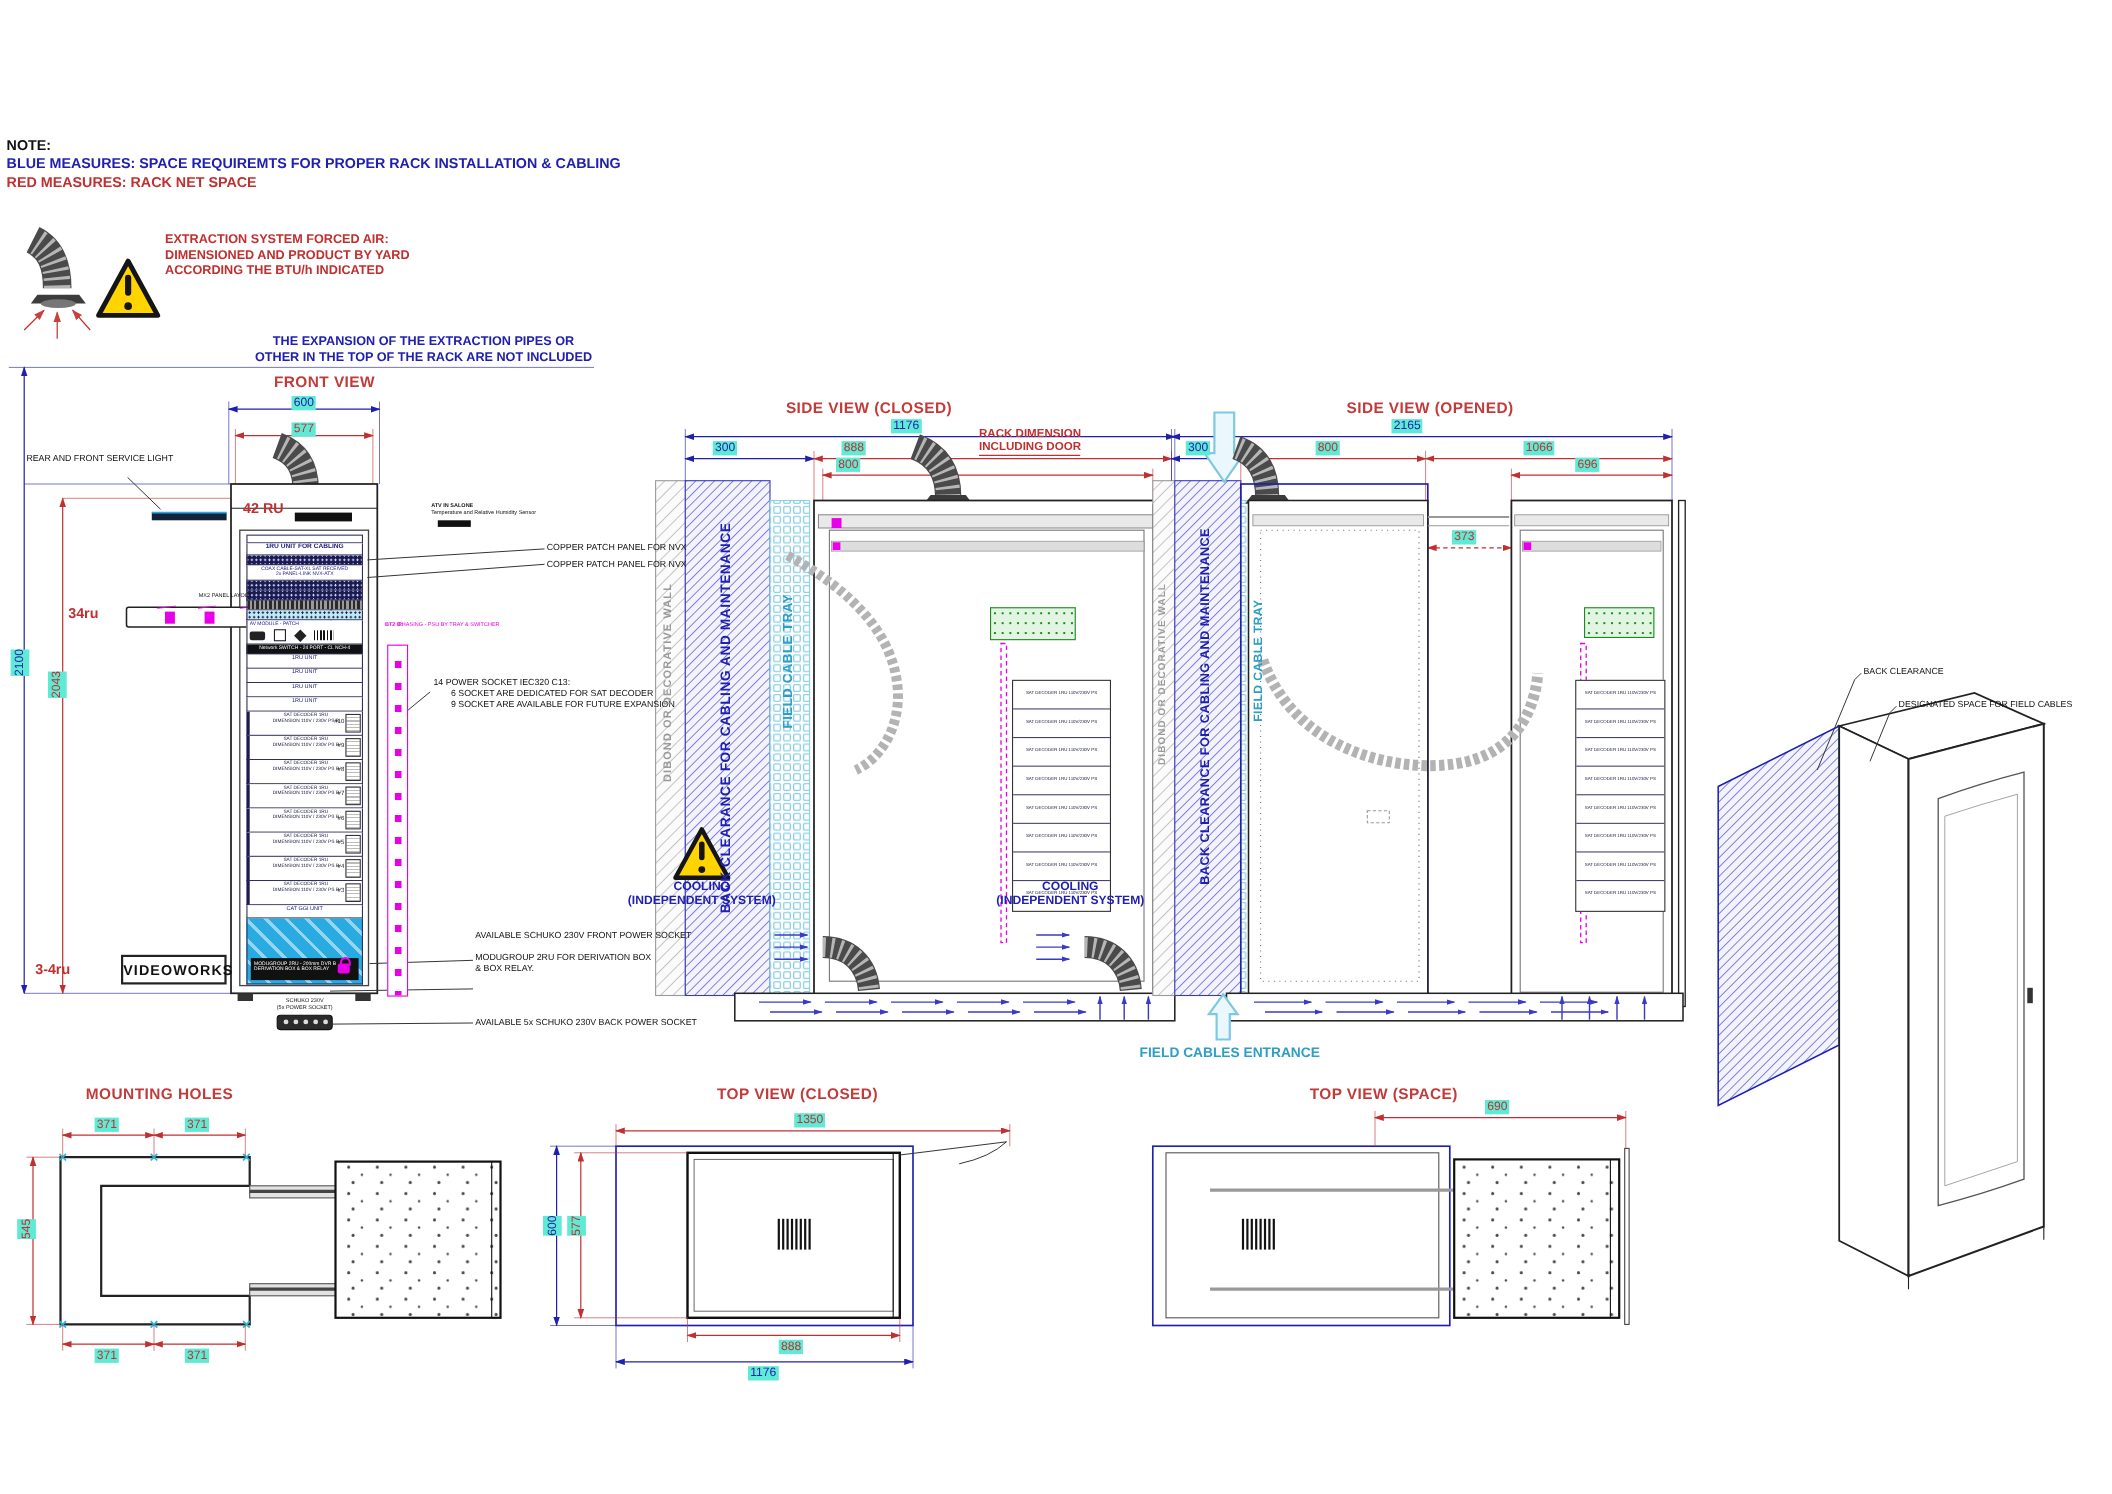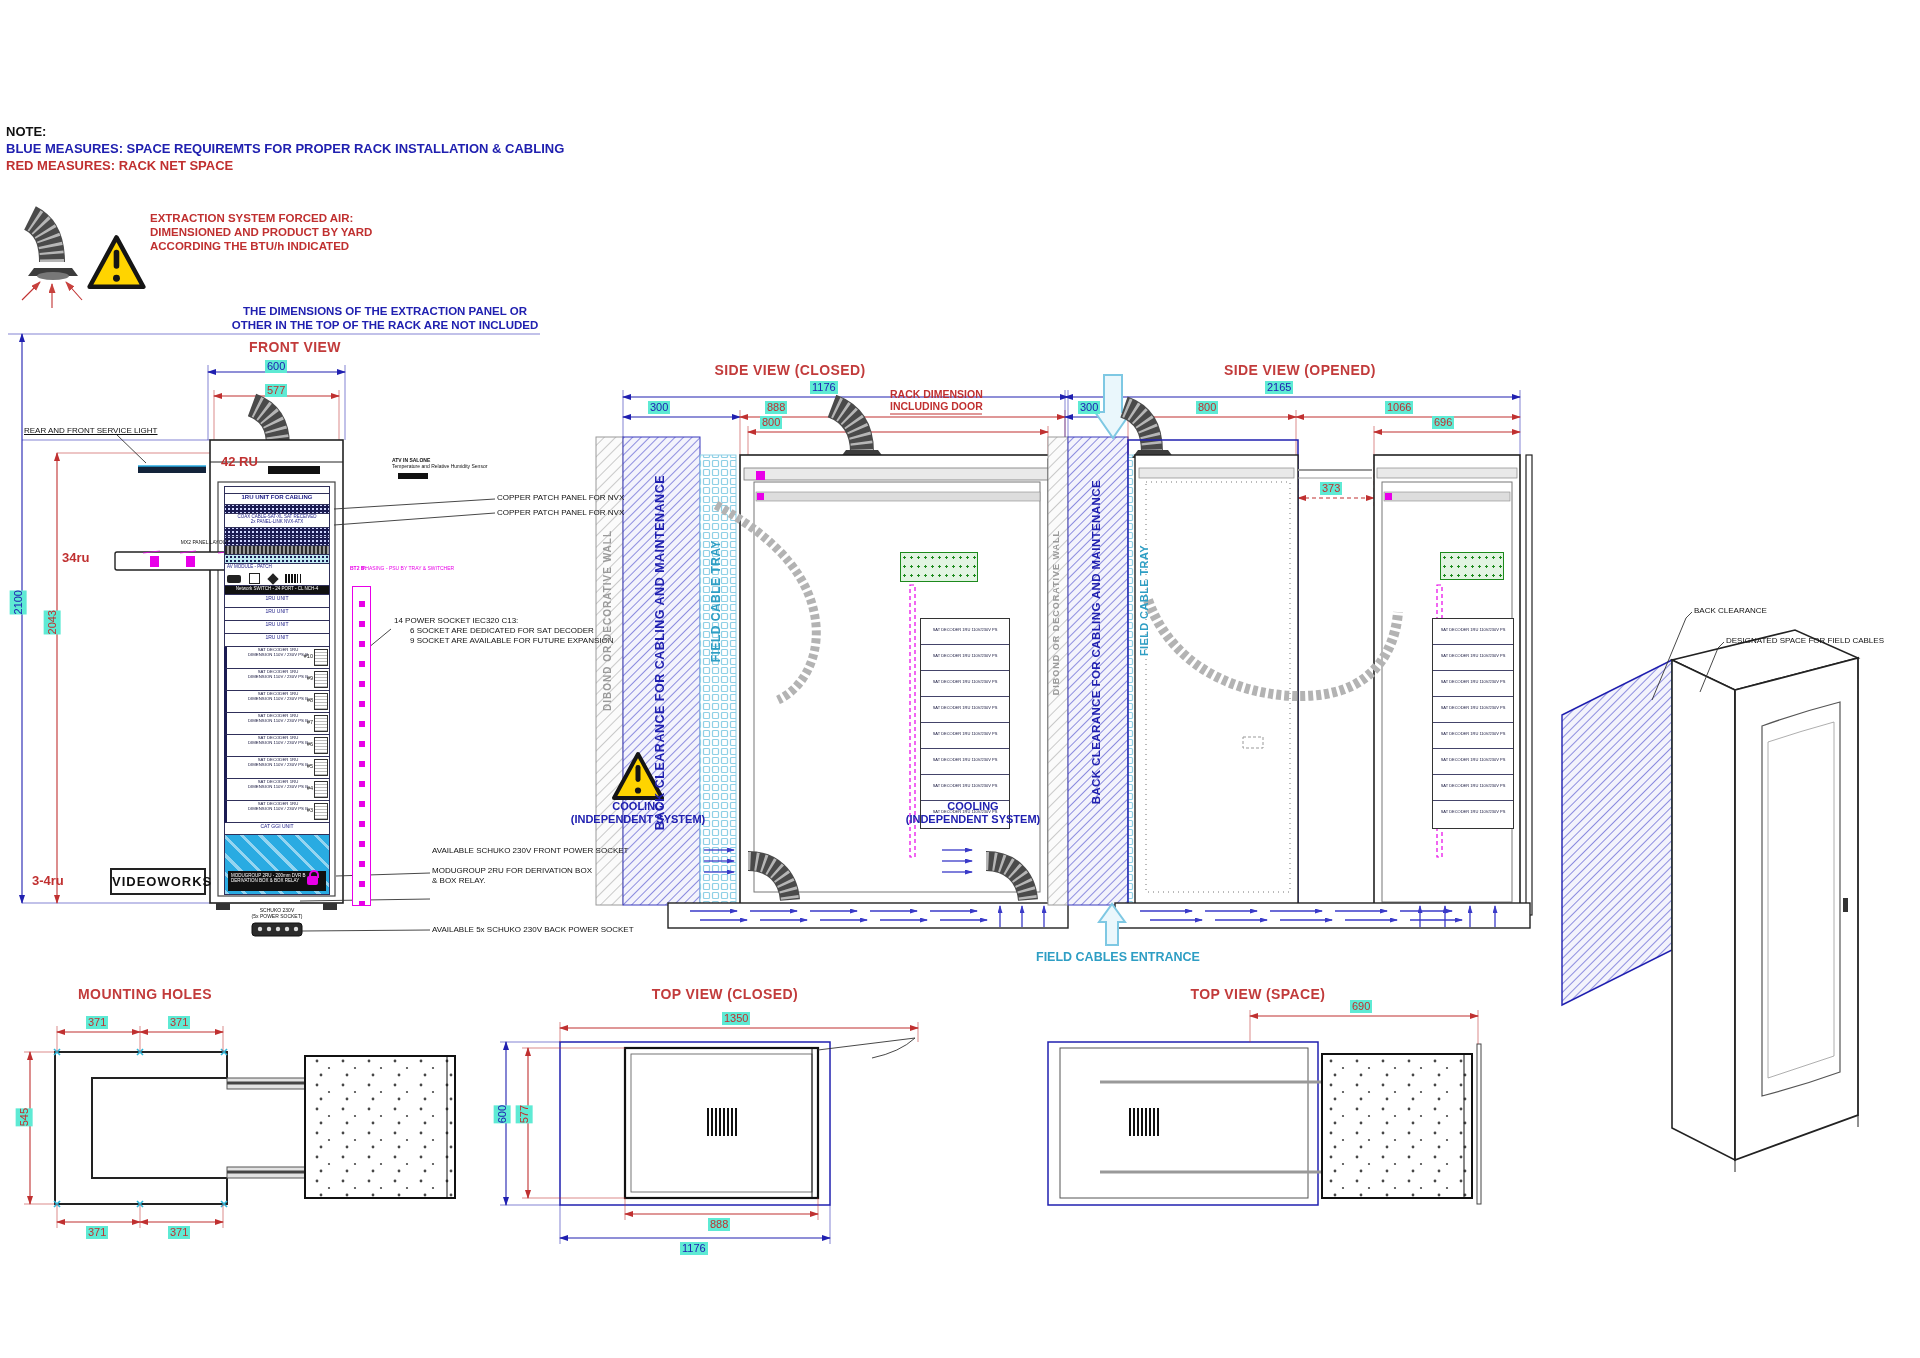--- a/index.html
+++ b/index.html
@@ -424,34 +424,34 @@
 </svg>
 
 <div class="t note0 blk b" style="left:6px;top:125px;">NOTE:</div>
 <div class="t note0 blu b" style="left:6px;top:142px;">BLUE MEASURES: SPACE REQUIREMTS FOR PROPER RACK INSTALLATION &amp; CABLING</div>
 <div class="t note0 red b" style="left:6px;top:159px;">RED MEASURES: RACK NET SPACE</div>
 
 <div class="t red b" style="left:150px;top:212px;font-size:11.5px;">EXTRACTION SYSTEM FORCED AIR:</div>
 <div class="t red b" style="left:150px;top:226px;font-size:11.5px;">DIMENSIONED AND PRODUCT  BY YARD</div>
 <div class="t red b" style="left:150px;top:240px;font-size:11.5px;">ACCORDING THE BTU/h INDICATED</div>
 
-<div class="t blu b ctr" style="left:205px;top:305px;width:360px;font-size:11.5px;">THE DIMENSIONS OF THE EXTRACTION PANEL OR</div>
+<div class="t blu b ctr" style="left:205px;top:305px;width:360px;font-size:11.5px;">THE EXPANSION OF THE EXTRACTION PIPES OR</div>
 <div class="t blu b ctr" style="left:205px;top:319px;width:360px;font-size:11.5px;">OTHER IN THE TOP OF THE RACK ARE NOT INCLUDED</div>
 
 <div>
   <div class="t title" style="left:215px;top:339px;width:160px;">FRONT VIEW</div>
   <div class="t dim blu" style="left:265px;top:360px;">600</div>
   <div class="t dim red" style="left:265px;top:384px;">577</div>
   <div class="t dim blu v" style="left:10px;top:590px;">2100</div>
   <div class="t dim red v" style="left:44px;top:610px;">2043</div>
   <div class="t red b" style="left:221px;top:455px;font-size:13px;">42 RU</div>
   <div class="t red b" style="left:62px;top:551px;font-size:13px;">34ru</div>
   <div class="t micro blk ctr" style="left:150px;top:540px;width:110px;">MX2 PANEL LAYOUT</div>
   <div class="t red b" style="left:32px;top:874px;font-size:13px;">3-4ru</div>
-  <div class="t tiny blk" style="left:24px;top:426px;text-decoration:underline;">REAR AND FRONT SERVICE LIGHT</div>
+  <div class="t tiny blk" style="left:24px;top:412px;">REAR AND FRONT SERVICE LIGHT</div>
   <div class="t micro blk b" style="left:392px;top:458px;">ATV IN SALONE</div>
   <div class="t micro blk" style="left:392px;top:464px;">Temperature and Relative Humidity Sensor</div>
   <div class="logo" style="left:110px;top:868px;width:92px;text-align:right;">VIDEOWORKS</div>
 
   <div id="rackrows">
     <div class="row" style="height:8px;"></div>
     <div class="row" style="height:11px;">
           <span class="rowlbl b" style="font-size:6px;">1RU UNIT FOR CABLING</span>
         </div>
     <div class="row navy" style="height:9px;"></div>

